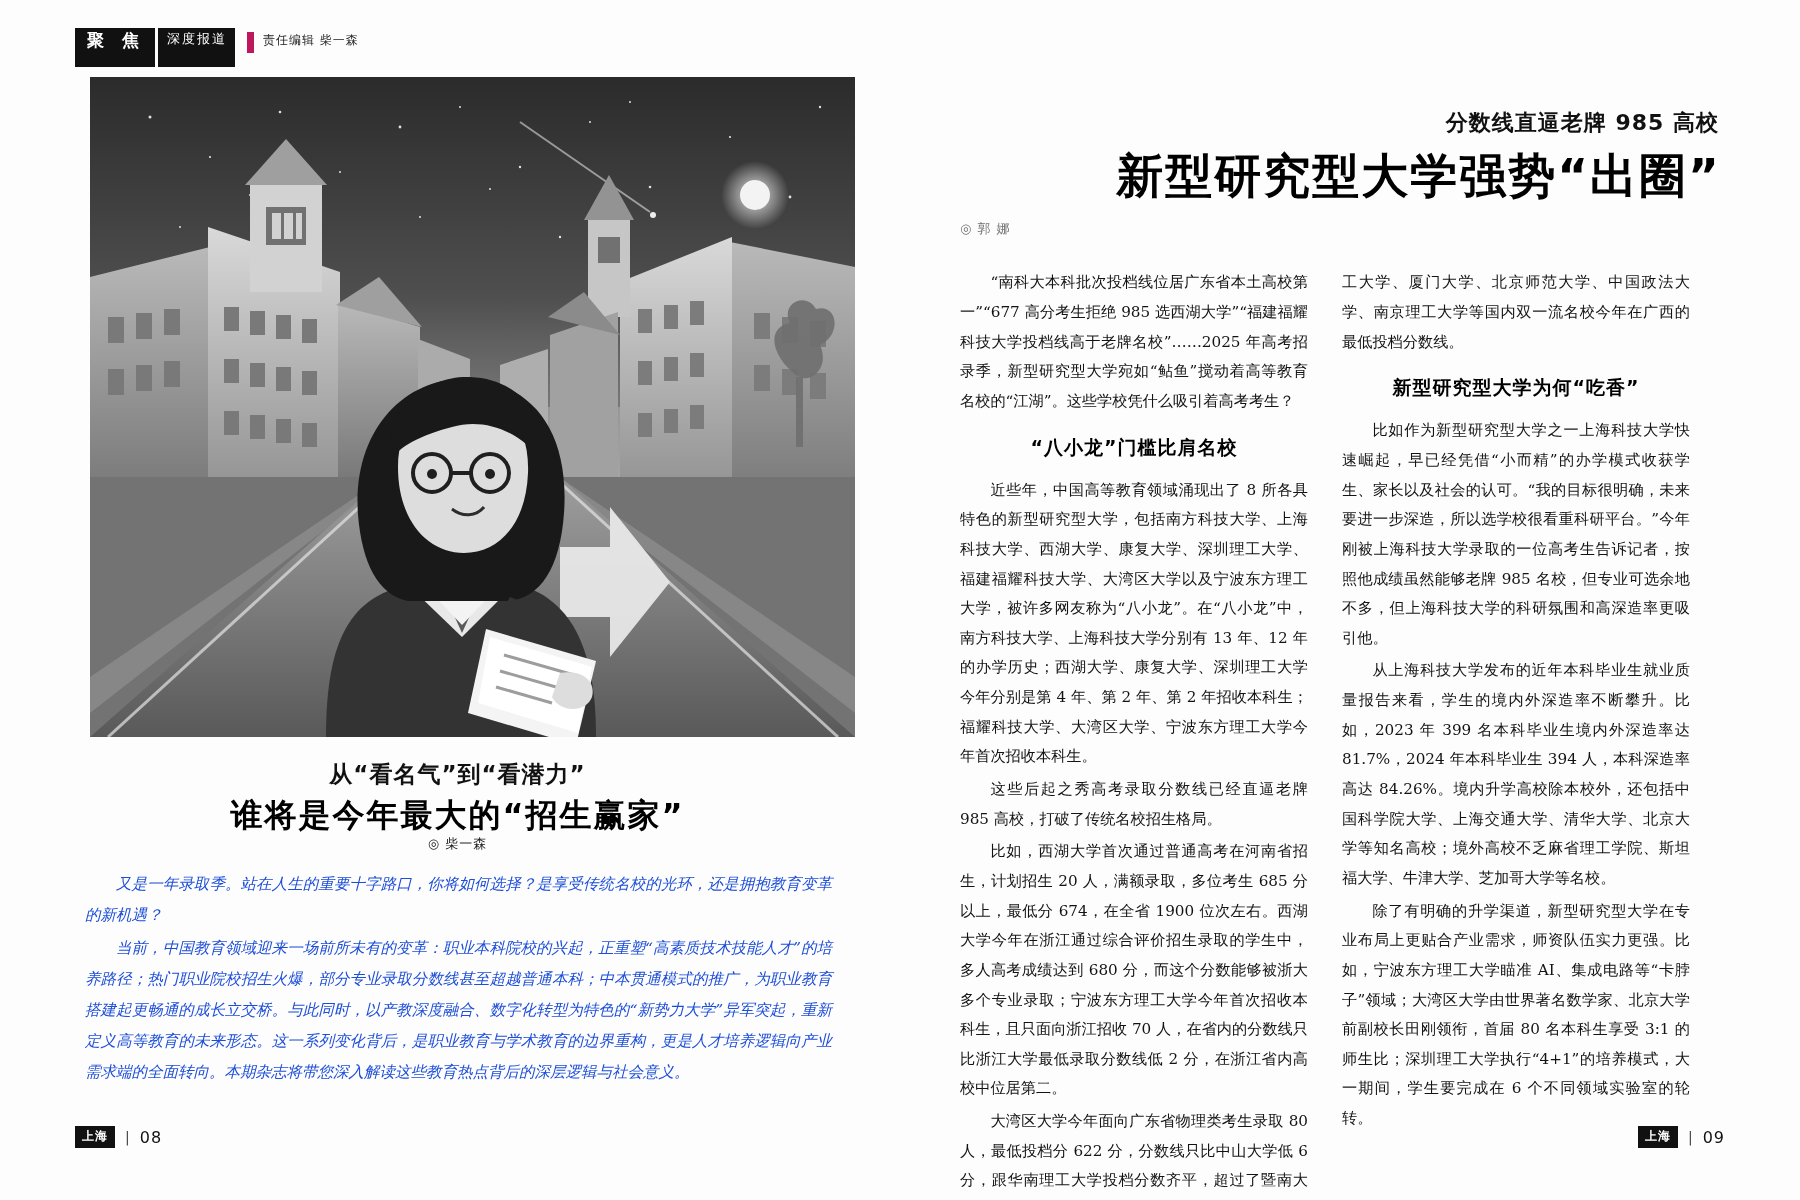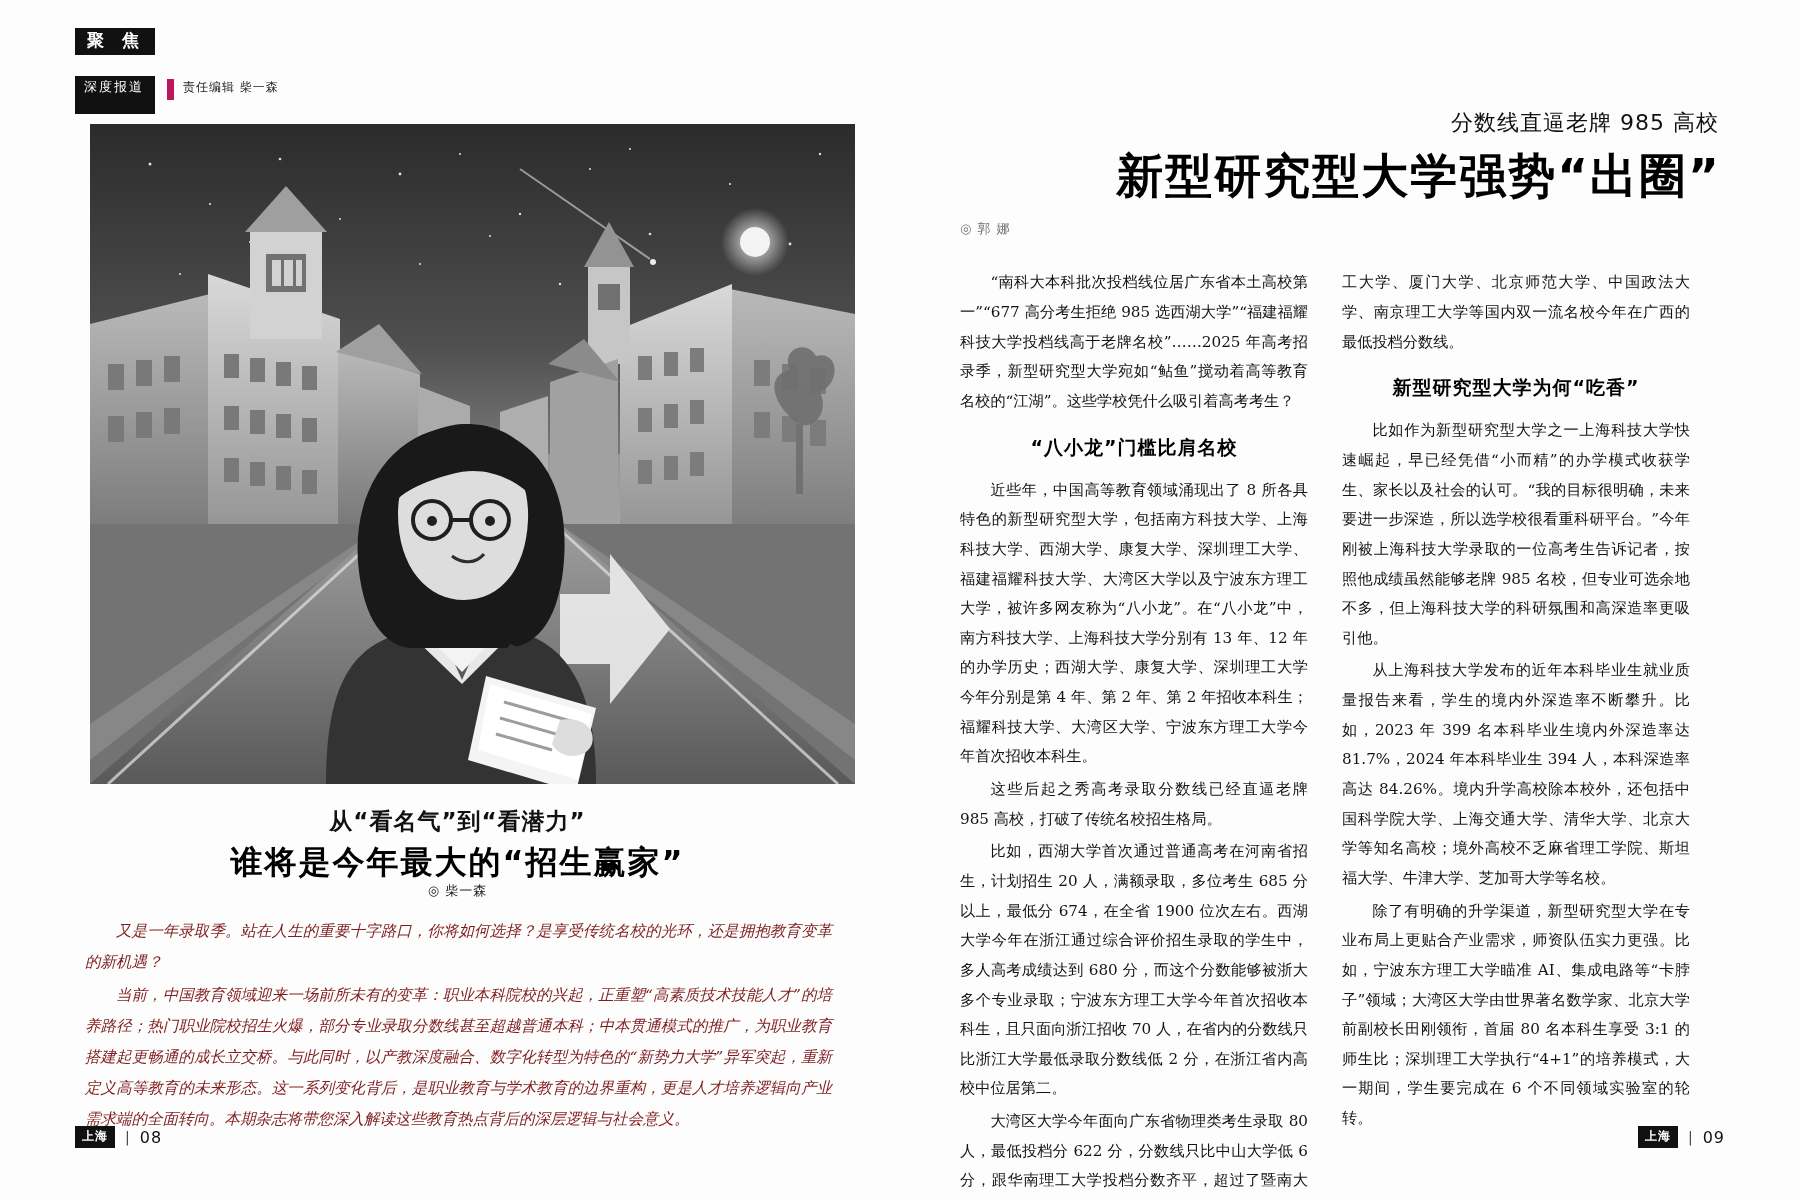--- a/index.html
+++ b/index.html
@@ -37,22 +37,22 @@
 
   
   .masthead {
     display: flex;
     align-items: flex-end;
     gap: 12px;
     margin-bottom: 10px;
   }
   .masthead-badges {
     display: flex;
-    flex-direction: column;
-    gap: 21px;
+    flex-direction: row;
+    gap: 3px;
   }
   .badge-top {
     background: #111;
     color: #fff;
     font-family: "DejaVu Sans", sans-serif;
     font-weight: bold;
     font-size: 17px;
     letter-spacing: 6px;
     padding: 3px 10px 4px 12px;
     line-height: 1.15;
@@ -116,31 +116,31 @@
     color: #222;
     letter-spacing: 1px;
   }
 
   
   .lead-body {
     margin: 16px 8px 0 10px;
     font-family: "DejaVu Serif", serif;
     font-size: 15.5px;
     line-height: 2.0;
-    color: #7f1d1d;
+    color: #1d4ed8;
     text-align: justify;
     text-justify: inter-ideograph;
     font-style: italic;
   }
   .lead-body p { margin: 0 0 2px 0; text-indent: 2em; }
 
   
   .r-kicker {
     font-family: "DejaVu Sans", sans-serif;
-    font-weight: normal;
+    font-weight: bold;
     font-size: 22px;
     letter-spacing: 1px;
     text-align: right;
     color: #111;
     margin: 80px 6px 10px 0;
   }
   .r-headline {
     font-family: "DejaVu Sans", sans-serif;
     font-weight: bold;
     font-size: 47px;

